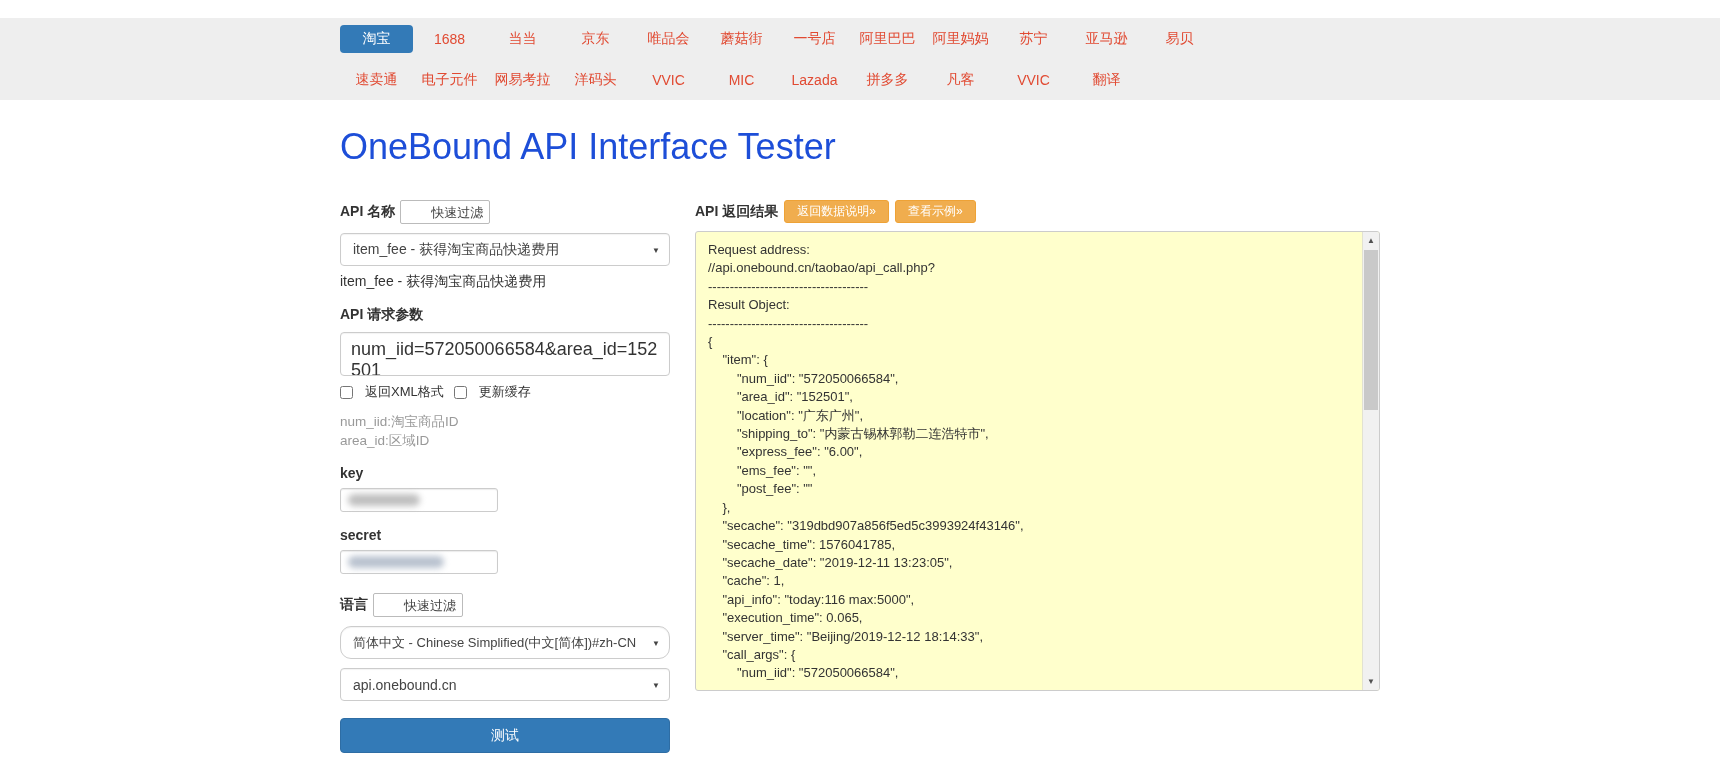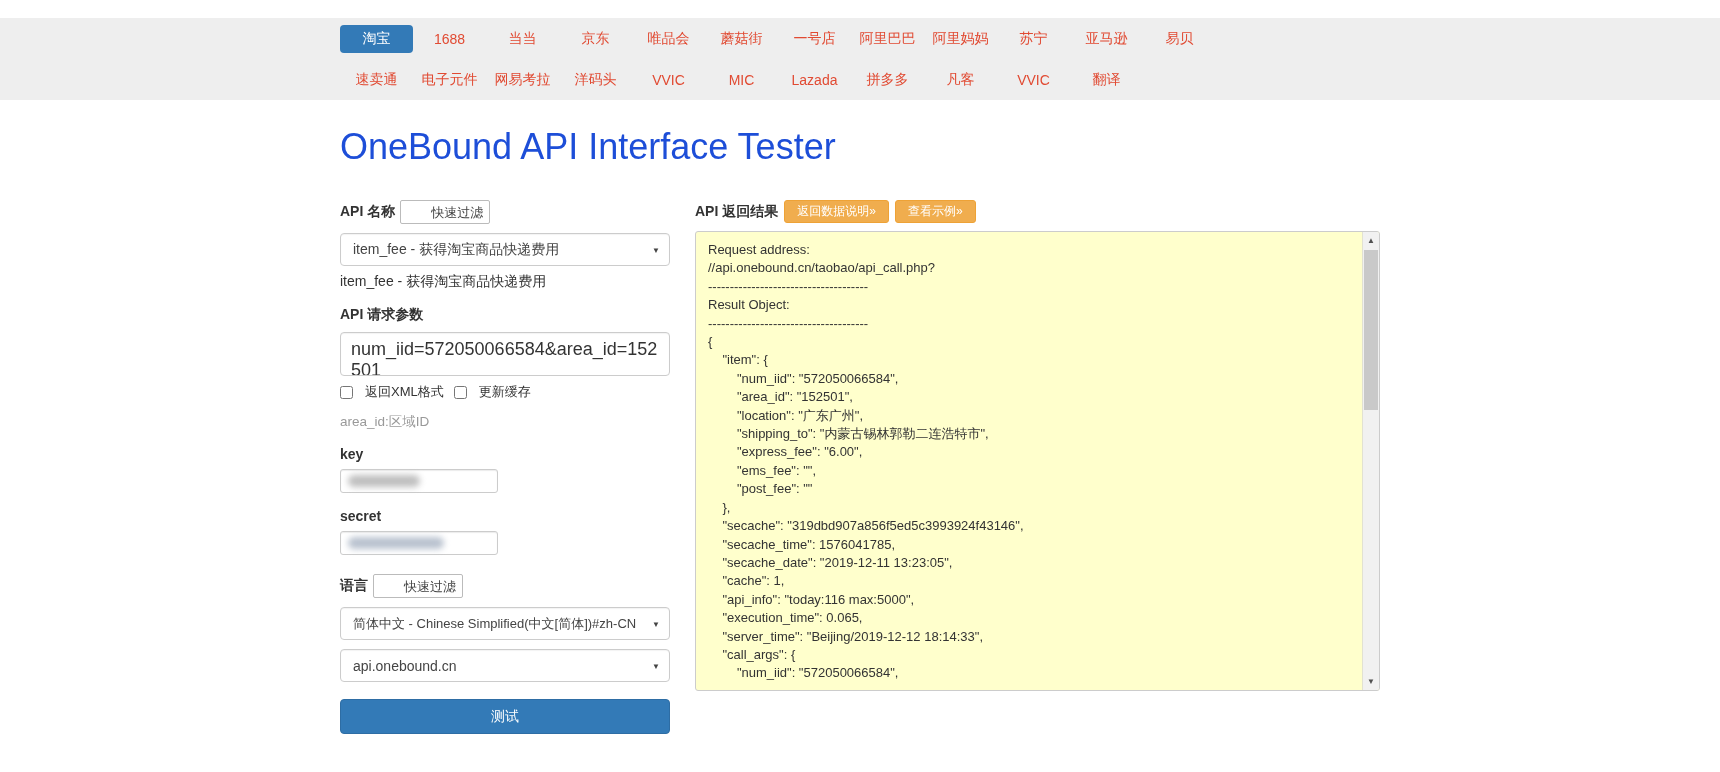--- a/index.html
+++ b/index.html
@@ -22,21 +22,21 @@
   .left-col { width:330px; }
 
   
   label.b { font-weight:bold; font-size:14px; color:#333; }
   .inline-row { display:flex; align-items:center; gap:5px; }
   .filter-input { width:90px; height:24px; border:1px solid #bbb; border-radius:2px; padding:2px 6px; font-size:13px; font-family:inherit;text-align:right; }
   .filter-input::placeholder { color:#444; }
   .fake-select { position:relative; width:100%; height:33px; border:1px solid #ccc; border-radius:4px; background:#fff; display:flex; align-items:center; padding:0 24px 0 12px; font-size:14px; color:#444; margin-top:9px; cursor:pointer; box-shadow:inset 0 1px 1px rgba(0,0,0,.05); }
   .fake-select .sel-text { overflow:hidden; white-space:nowrap; }
   .fake-select .caret { position:absolute; right:9px; top:50%; transform:translateY(-50%); font-size:8px; color:#444; }
-  .fake-select.small-text { font-size:13px; }
+  .fake-select.small-text { font-size:13px;border-radius:11px; }
   .selected-text { font-size:14px; color:#333; margin:7px 0 15px; }
   .block-label { display:block; margin-top:6px; }
   .params-textarea { width:100%; height:44px; border:1px solid #ccc; border-radius:4px; padding:6px 10px; font-size:18px; font-family:inherit; color:#333; resize:none; margin-top:8px; box-shadow:inset 0 1px 1px rgba(0,0,0,.05); }
   .checkbox-row { display:flex; gap:10px; margin-top:3px; font-size:13px; color:#333; }
   .checkbox-row label { display:flex; align-items:center; gap:12px; font-weight:normal; cursor:pointer; }
   .checkbox-row input { margin:0; width:13px; height:13px; }
   .help-text { color:#999; font-size:13.5px; line-height:19px; margin-top:11px; }
   .cred-label { display:block; margin-top:15px; }
   .text-input { margin-top:7px; width:158px; height:24px; border:1px solid #ccc; border-radius:3px; background:#fff; display:flex; align-items:center; padding:0 7px; box-shadow:inset 0 1px 1px rgba(0,0,0,.08); cursor:text; }
   .blur-blob { width:72px; height:12px; border-radius:6px; background:#bfbfbf; filter:blur(3px); }
@@ -126,20 +126,21 @@
             <input type="checkbox" style="">
             <span>返回XML格式</span>
           </label>
           <label>
             <input type="checkbox" style="">
             <span>更新缓存</span>
           </label>
         </div>
 
         <div class="help-text">
+          <div>num_iid:淘宝商品ID</div>
           <div>area_id:区域ID</div>
         </div>
 
         <label class="b cred-label">key</label>
         <div class="text-input">
           <span class="blur-blob"></span>
         </div>
 
         <label class="b cred-label">secret</label>
         <div class="text-input secret-input">

